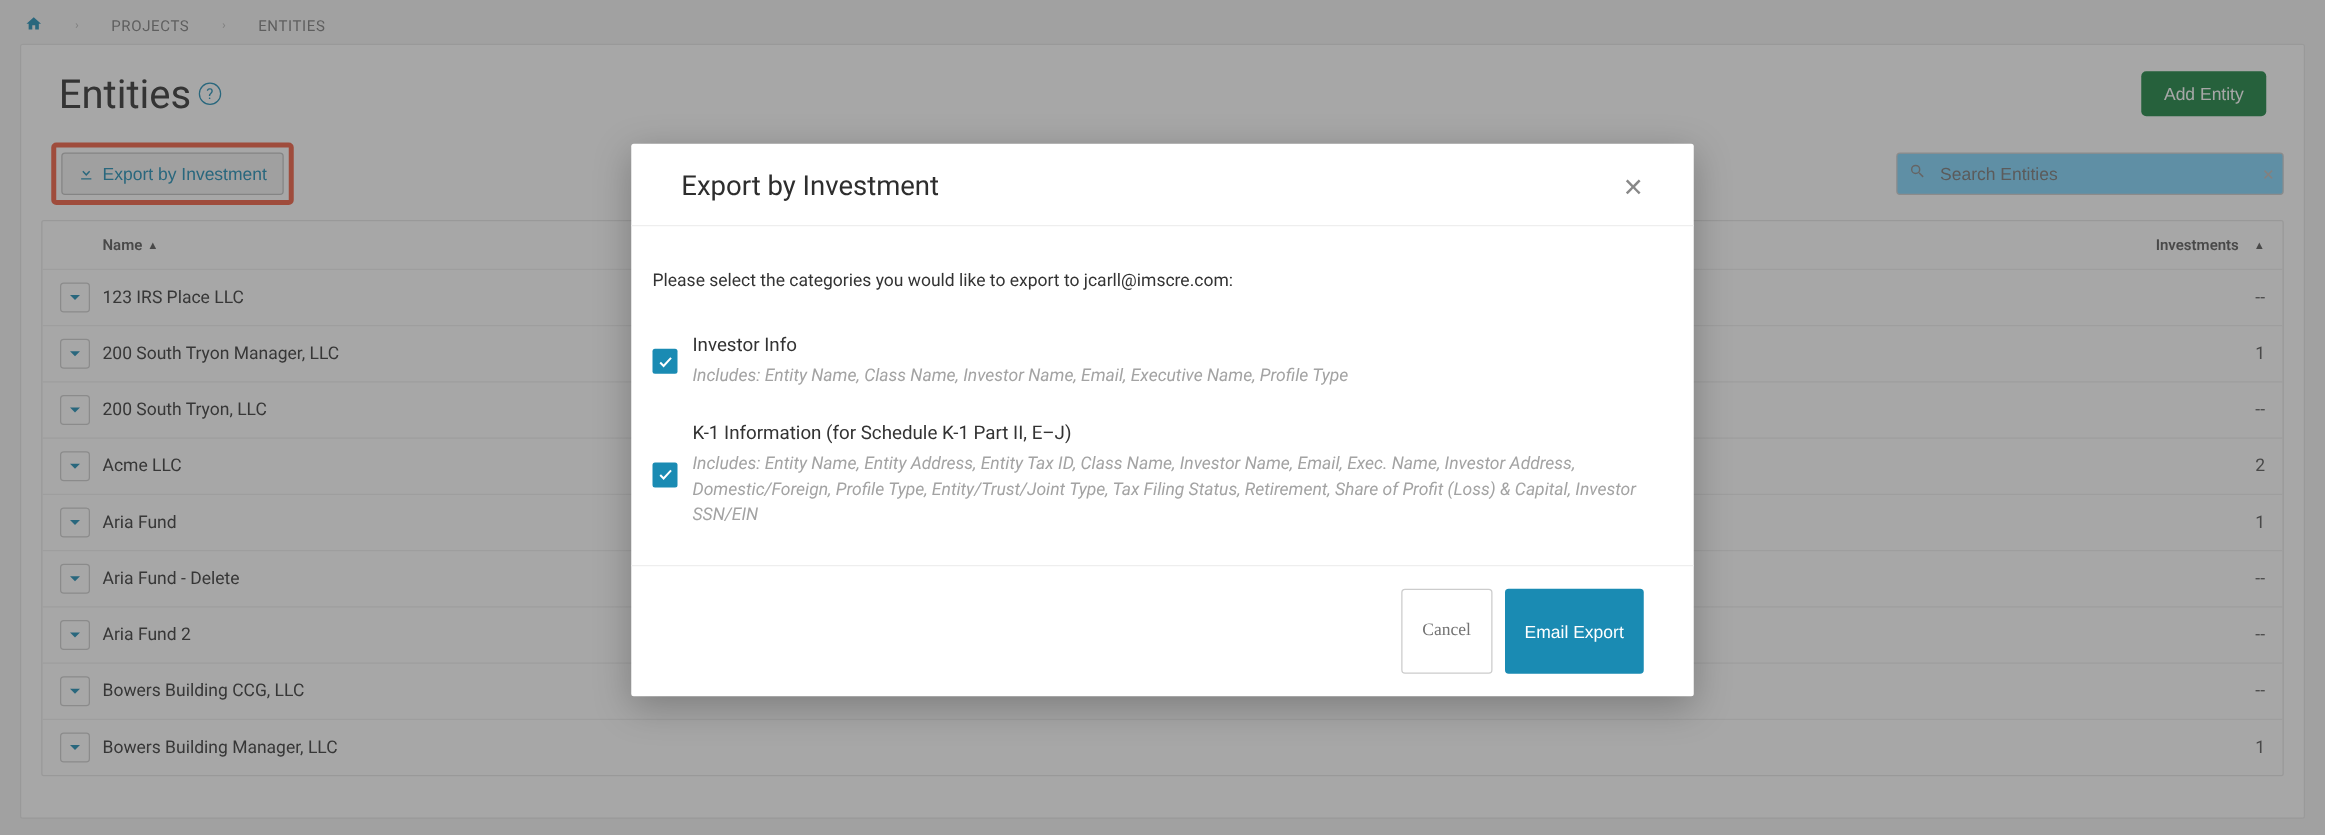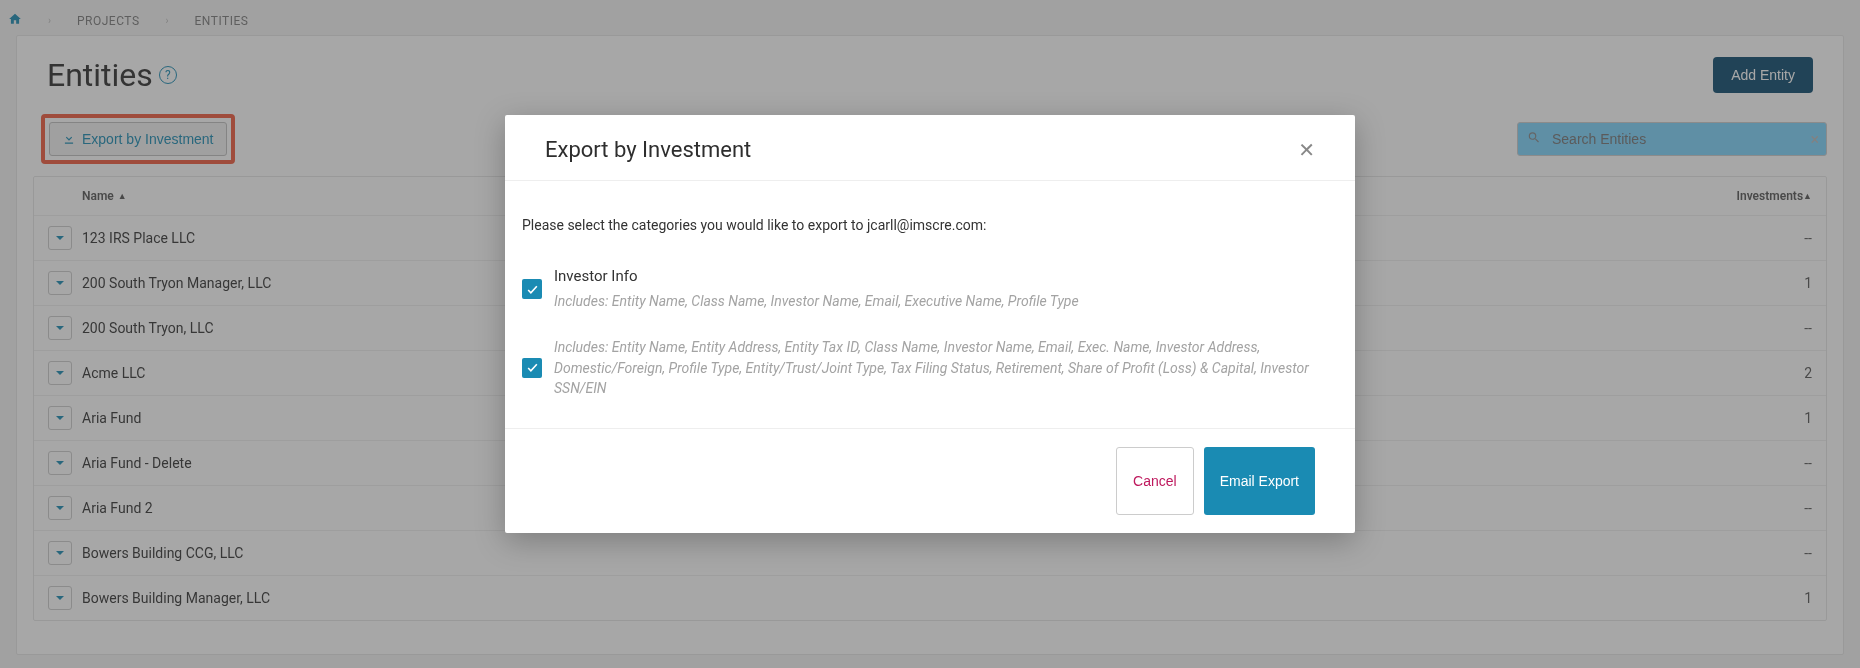--- a/index.html
+++ b/index.html
@@ -11,21 +11,21 @@
       height: 668px;
       overflow: hidden;
       position: relative;
     }
 
     
     .breadcrumb {
       display: flex;
       align-items: center;
       gap: 26px;
-      padding: 12px 20px 6px 8px;
+      padding: 12px 20px 6px 20px;
       font-size: 12px;
       color: #7b7b7b;
       text-align: right;
     }
     .breadcrumb .home-icon { color: #1a8bb3; cursor: pointer; }
     .breadcrumb .sep { color: #bbb; font-size: 10px; }
     .breadcrumb a { color: #7b7b7b; text-decoration: none; letter-spacing: 0.5px; }
 
     
     .page-container {
@@ -45,21 +45,21 @@
       padding: 20px 30px;
     }
     .page-title { display: flex; align-items: center; gap: 6px; }
     .page-title h1 { font-size: 32px; font-weight: 400; color: #2e2e2e; }
     .help-icon {
       width: 18px; height: 18px; border: 1.5px solid #1a8bb3; color: #1a8bb3;
       border-radius: 50%; display: inline-flex; align-items: center; justify-content: center;
       font-size: 12px; cursor: pointer;
     }
     .add-entity-btn {
-      background: #0c4a6e; color: #fff; border: none;
+      background: #15803d; color: #fff; border: none;
       padding: 10px 18px; border-radius: 4px; font-size: 14px; cursor: pointer;
     }
 
     
     .toolbar {
       display: flex;
       align-items: center;
       justify-content: space-between;
       padding: 0 16px 0 24px;
     }
@@ -99,21 +99,21 @@
       border: 1px solid #e6e6e6;
       border-radius: 2px;
     }
     .thead {
       display: flex; align-items: center; padding: 12px 14px;
       font-size: 12px; font-weight: 600; color: #555; justify-content: center;
     }
     .thead .col-expand { width: 34px; }
     .thead .col-name { flex: 1; display: flex; align-items: center; gap: 4px; cursor: pointer; }
     .thead .col-proj { width: 400px; }
-    .thead .col-inv { width: 110px; text-align: right; display: flex; justify-content: flex-end; align-items: center; gap:0; cursor:pointer;}
+    .thead .col-inv { width: 110px; text-align: right; display: flex; justify-content: flex-end; align-items: center; gap:12px; cursor:pointer;}
     .sort-arrow { font-size: 9px; }
 
     .trow {
       display: flex; align-items: center; padding: 10px 14px;
       border-top: 1px solid #eee; font-size: 14px; color: #333;
     }
     .trow .col-expand { width: 34px; }
     .trow .col-name { flex: 1; }
     .trow .col-proj { width: 400px; color: #1a8bb3; }
     .trow .col-inv { width: 110px; text-align: right; color: #555; }
@@ -155,22 +155,22 @@
     .chk svg { width: 13px; height: 13px; stroke: #fff; stroke-width: 3; fill: none; }
     .chk-content .chk-label { font-size: 15px; color: #333; margin-bottom: 6px; }
     .chk-content .chk-desc { font-size: 14px; color: #a3a3a3; font-style: italic; line-height: 1.45; }
 
     .modal-footer {
       border-top: 1px solid #eee;
       padding: 18px 40px;
       display: flex; justify-content: flex-end; gap: 10px;
     }
     .btn-cancel {
-      background: #fff; border: 1px solid #ccc; color: #be185d;
-      padding: 9px 16px; border-radius: 3px; font-size: 14px; cursor: pointer;
+      background: #fff; border: 1px solid #ccc; color: #737373;
+      padding: 9px 16px; border-radius: 3px; font-size: 14px; cursor: pointer; font-family: Liberation Serif, serif;
     }
     .btn-primary {
       background: #1a8bb3; border: none; color: #fff;
       padding: 26px 16px; border-radius: 3px; font-size: 14px; cursor: pointer;
     }
   </style>
 </head>
 <body>
 
 <div class="breadcrumb">
@@ -345,20 +345,21 @@
         </div>
       </div>
 
       <div class="checkbox-row">
         <div class="chk">
           <svg viewBox="0 0 24 24">
               <polyline points="4,13 9,18 20,6"></polyline>
             </svg>
         </div>
         <div class="chk-content">
+          <div class="chk-label">K-1 Information (for Schedule K-1 Part II, E–J)</div>
           <div class="chk-desc">Includes: Entity Name, Entity Address, Entity Tax ID, Class Name, Investor Name, Email, Exec. Name, Investor Address, Domestic/Foreign, Profile Type, Entity/Trust/Joint Type, Tax Filing Status, Retirement, Share of Profit (Loss) &amp; Capital, Investor SSN/EIN</div>
         </div>
       </div>
     </div>
     <div class="modal-footer">
       <button class="btn-cancel">Cancel</button>
       <button class="btn-primary">Email Export</button>
     </div>
   </div>
 </div>

